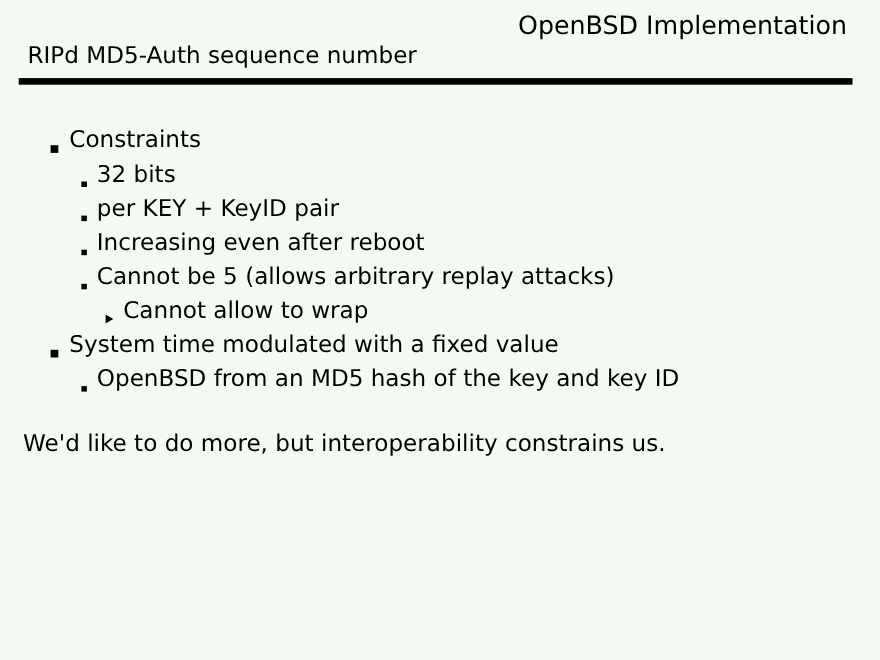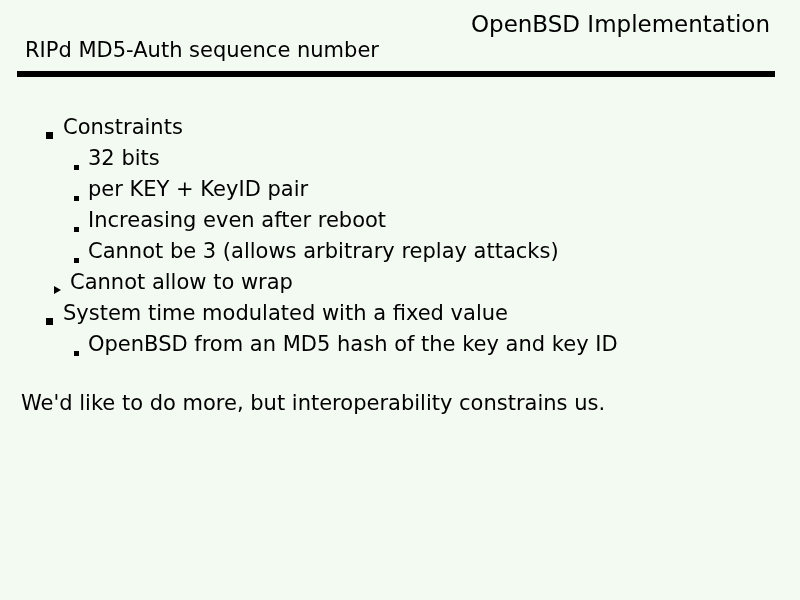--- a/index.html
+++ b/index.html
@@ -45,21 +45,21 @@
   }
   ul.bullets li {
     display: flex;
     align-items: flex-end;
     height: 31px;
     font-size: 21px;
     white-space: nowrap;
   }
   li.lvl1 { padding-left: 46px; }
   li.lvl2 { padding-left: 74px; }
-  li.lvl3 { padding-left: 54px; }
+  li.lvl3 { padding-left: 96px; }
 
   .b1 { width: 7px; height: 7px; background: #000; flex: none; margin-right: 10px; }
   .b2 { width: 5px; height: 5px; background: #000; flex: none; margin-right: 9px; }
   .b3 {
     width: 0; height: 0; flex: none;
     border-left: 7px solid #000;
     border-top: 4px solid transparent;
     border-bottom: 4px solid transparent;
     margin-right: 9px;
   }
@@ -95,21 +95,21 @@
     <li class="lvl2">
       <span class="b2"></span>
       <span>per KEY + KeyID pair</span>
     </li>
     <li class="lvl2">
       <span class="b2"></span>
       <span>Increasing even after reboot</span>
     </li>
     <li class="lvl2">
       <span class="b2"></span>
-      <span>Cannot be 3 (allows arbitrary replay attacks)</span>
+      <span>Cannot be 5 (allows arbitrary replay attacks)</span>
     </li>
     <li class="lvl3">
       <span class="b3"></span>
       <span>Cannot allow to wrap</span>
     </li>
     <li class="lvl1">
       <span class="b1"></span>
       <span>System time modulated with a fixed value</span>
     </li>
     <li class="lvl2">

